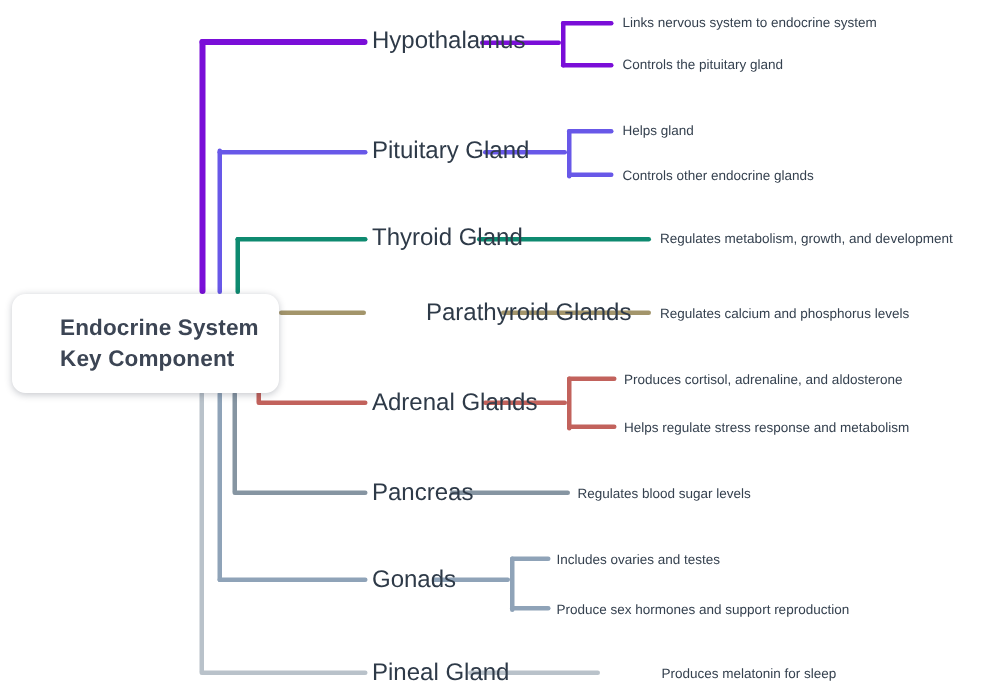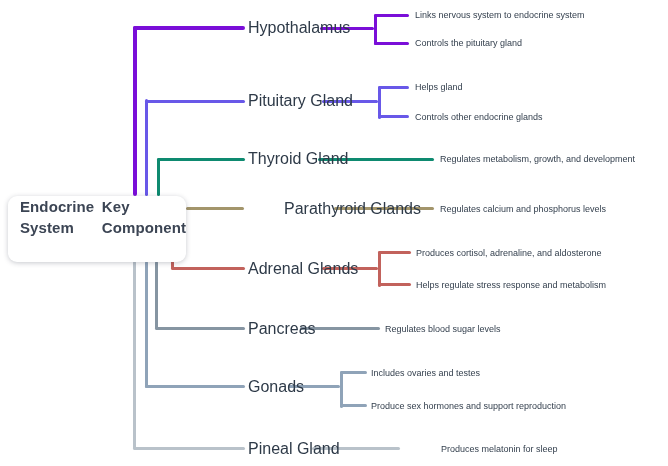--- a/index.html
+++ b/index.html
@@ -5,22 +5,22 @@
   html,body{margin:0;padding:0;background:#ffffff;}
   .canvas{
     position:relative;width:668px;height:466px;background:#ffffff;overflow:hidden;
     font-family:"Liberation Sans", sans-serif;
   }
   .line{position:absolute;border-radius:2px;}
   .root-box{
     position:absolute;left:8px;top:196px;width:178px;height:66px;
     background:#ffffff;border-radius:9px;
     box-shadow:0 1px 5px rgba(30,40,60,0.25);
-    display:flex;flex-direction:row;justify-content:center;
-    padding-left:12px;box-sizing:border-box;z-index:5;
+    display:flex;flex-direction:column;justify-content:center;
+    padding-left:32px;box-sizing:border-box;z-index:5;
   }
   .root-box .t{
     font-size:15px;line-height:21px;font-weight:600;color:#3c4554;letter-spacing:.1px;
   }
   .branch-label{
     position:absolute;font-size:16px;line-height:12px;font-weight:400;color:#2e3a48;
     white-space:nowrap;z-index:4;
   }
   .leaf-text{
     position:absolute;font-size:9px;line-height:11px;font-weight:500;color:#35414f;

